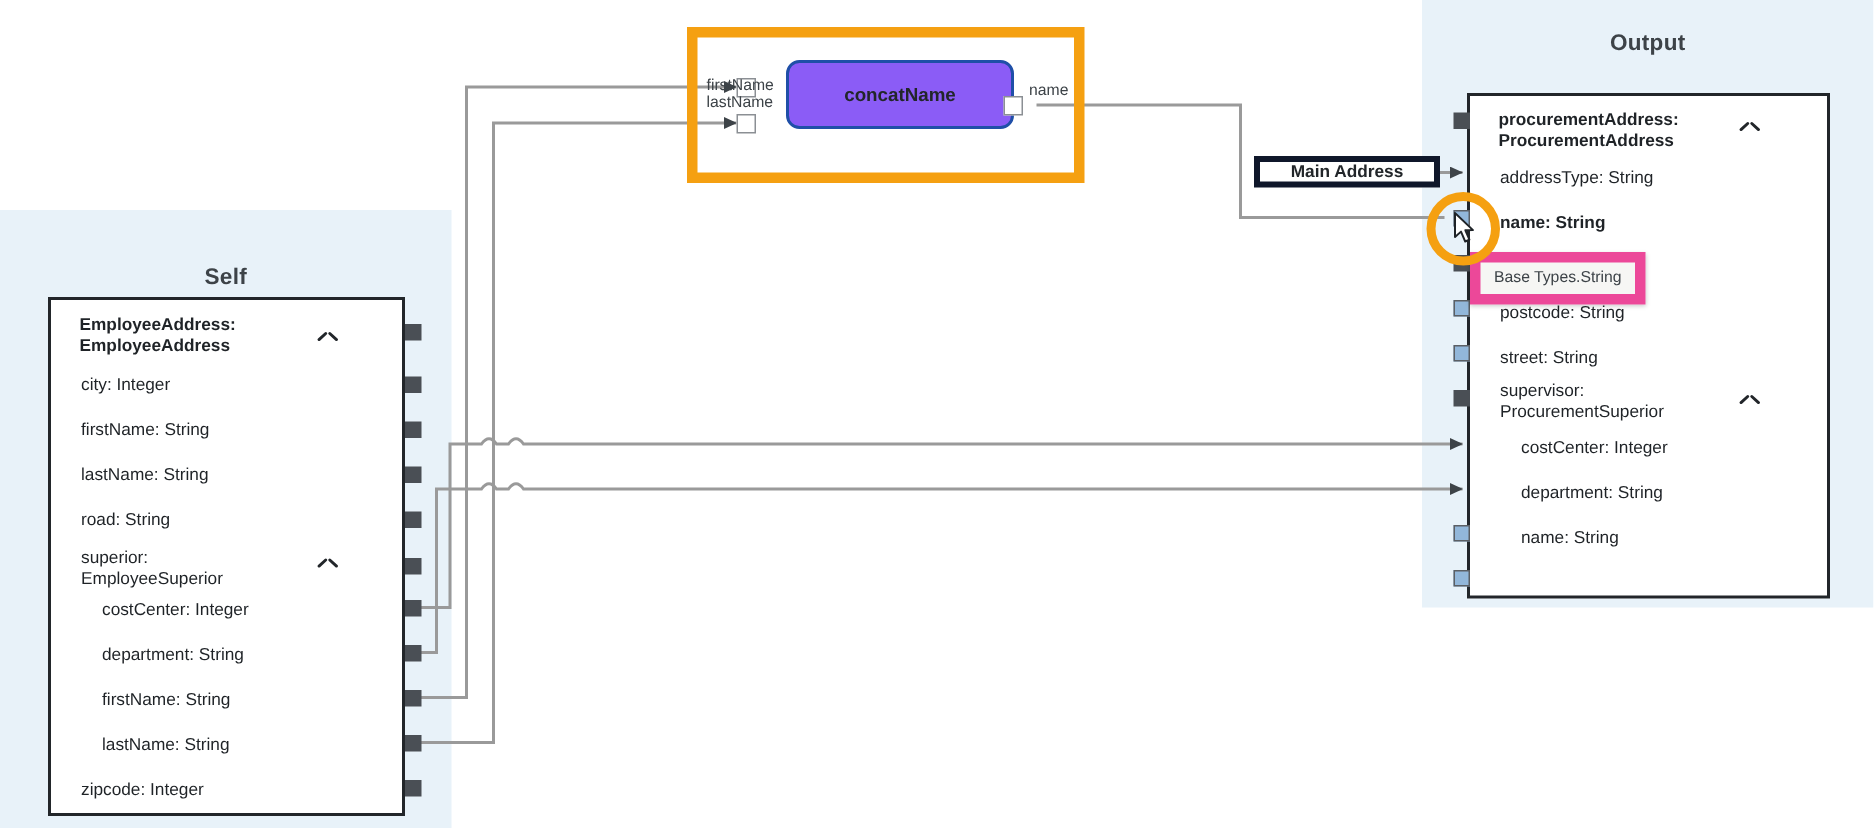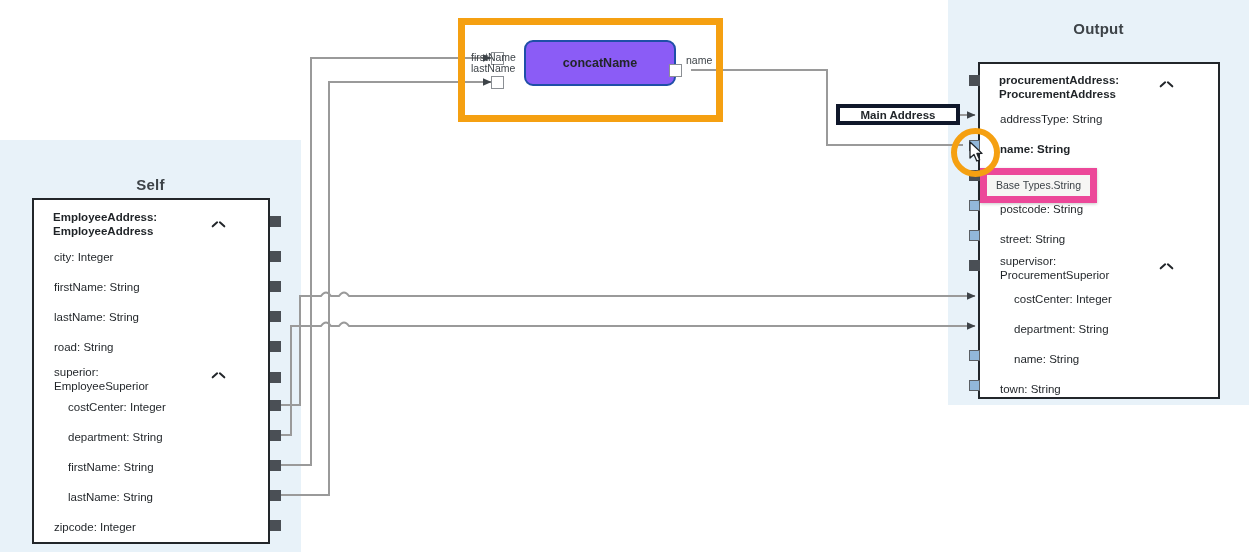--- a/index.html
+++ b/index.html
@@ -177,21 +177,20 @@
     <div class="field lvl1" style="top:48px;">addressType: String</div>
     <div class="field lvl1 bold" style="top:78px;">name: String</div>
     <div class="field lvl1" style="top:168px;">street: String</div>
     <div class="field lvl1" style="top:138px;">postcode: String</div>
     <div class="field lvl1" style="top:190px;">supervisor:
 ProcurementSuperior</div>
     <div class="chevron" style="left:180px; top:200px;"></div>
     <div class="field lvl2" style="top:228px;">costCenter: Integer</div>
     <div class="field lvl2" style="top:258px;">department: String</div>
     <div class="field lvl2" style="top:288px;">name: String</div>
-    <div class="field lvl1" style="top:318px;">town: String</div>
   </div>
 
   <div class="port dark" style="left:969px; top:75px;"></div>
   <div class="port light" style="left:969px; top:140px;"></div>
   <div class="port dark" style="left:969px; top:170px;"></div>
   <div class="port light" style="left:969px; top:200px;"></div>
   <div class="port light" style="left:969px; top:230px;"></div>
   <div class="port dark" style="left:969px; top:260px;"></div>
   <div class="port light" style="left:969px; top:350px;"></div>
   <div class="port light" style="left:969px; top:380px;"></div>

